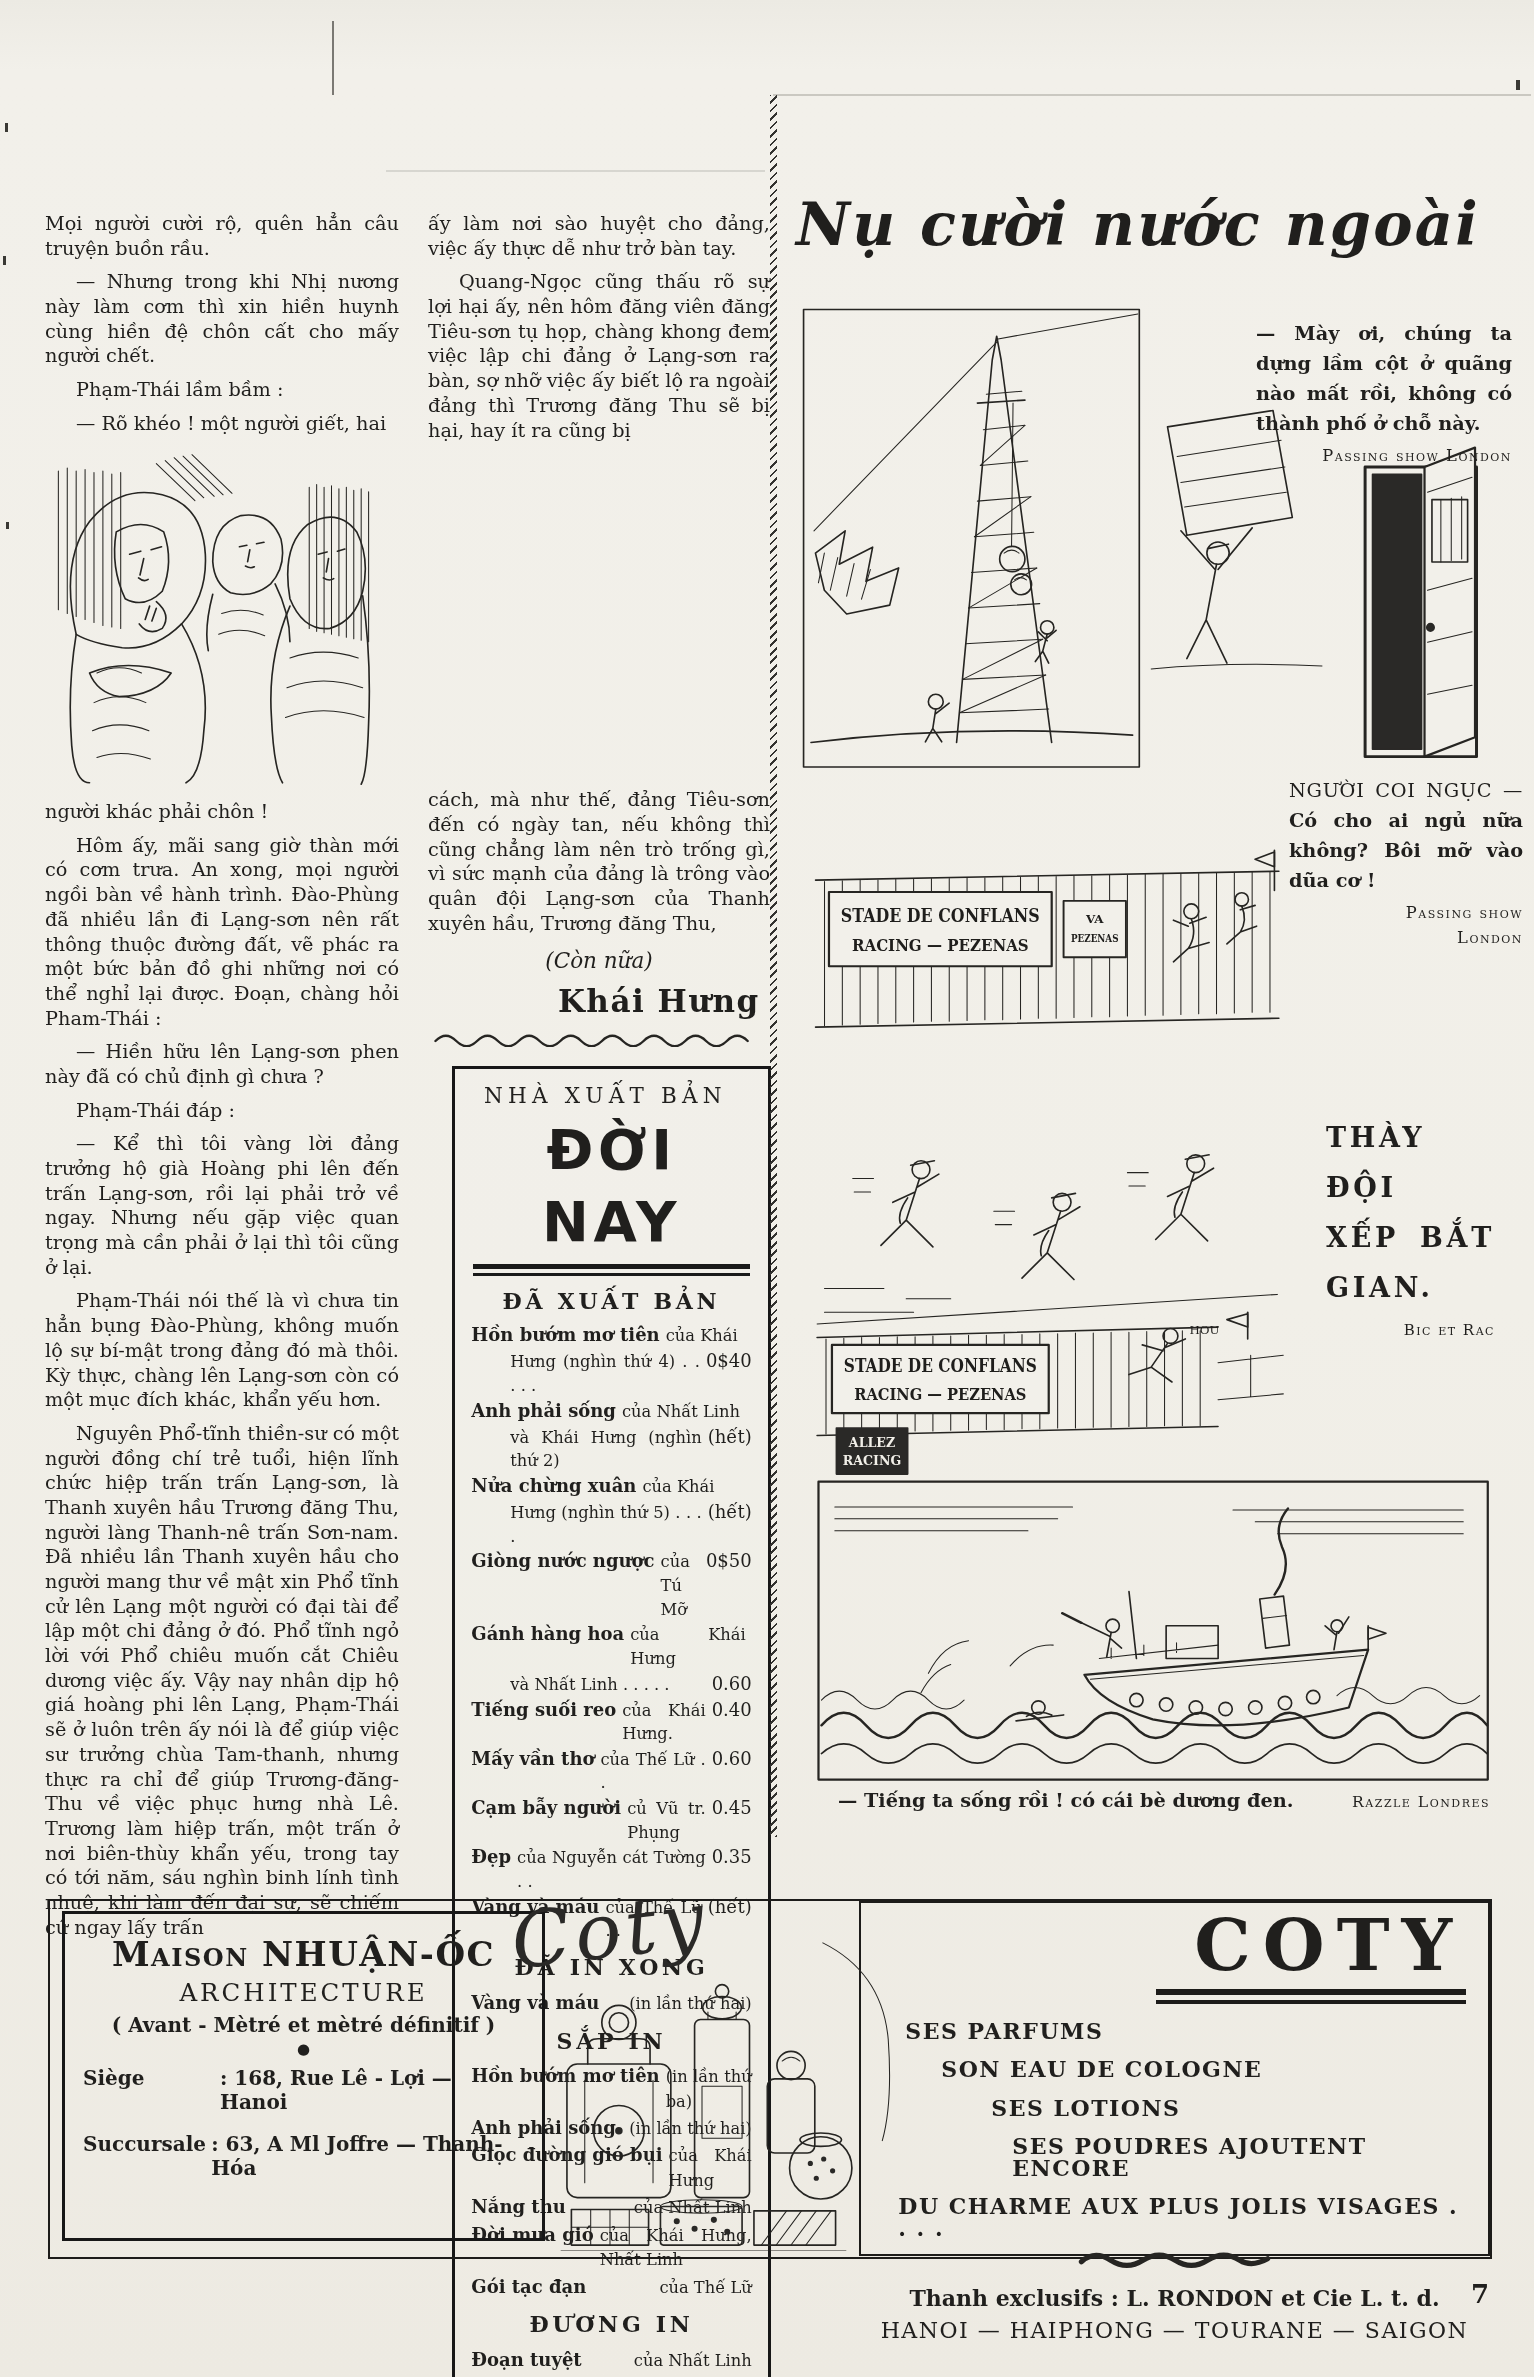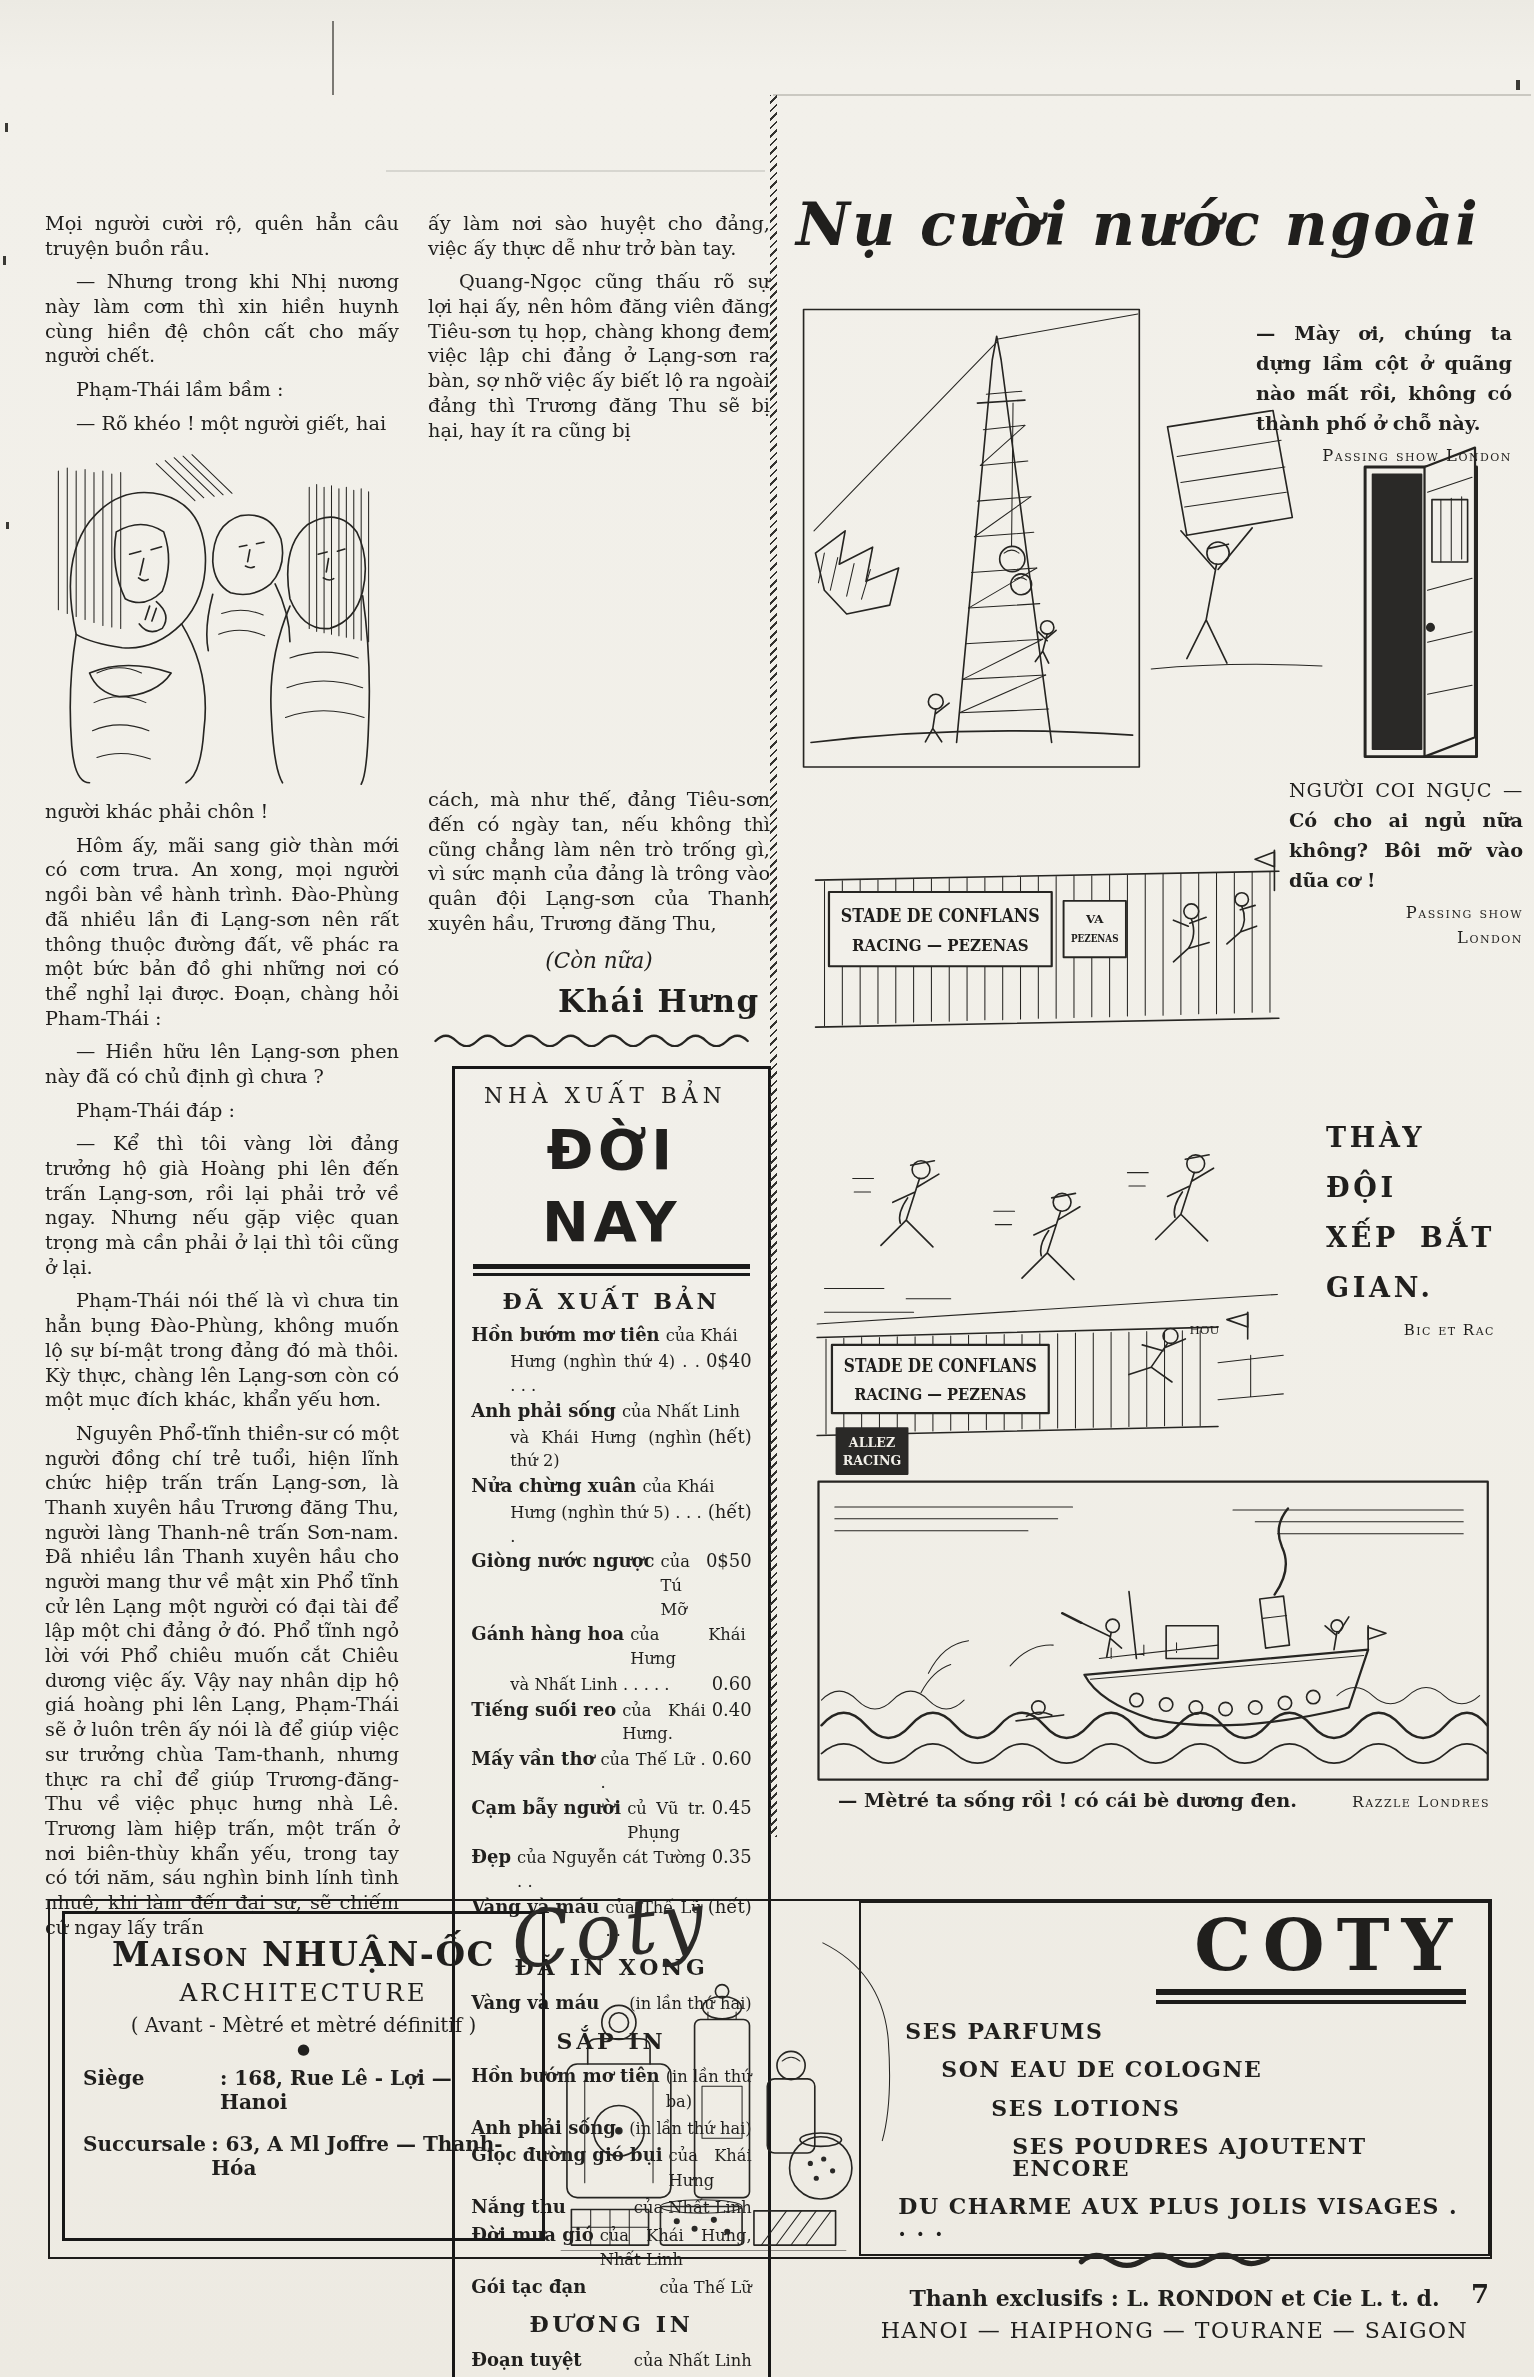--- a/index.html
+++ b/index.html
@@ -64,21 +64,21 @@
   svg .wsgn{fill:#f1efe8;font-weight:bold;}
   .abs{position:absolute;}
   
   .adstrip{position:absolute;left:48px;top:1899px;width:1444px;height:360px;
     border:2.2px solid #1d1c1a;box-sizing:border-box;}
   .maison{position:absolute;left:12px;top:10.4px;width:483px;height:330px;border:3.7px solid #171717;
     box-sizing:border-box;padding:7.4px 18px;text-align:center;}
   .m-title{font-size:34px;font-weight:bold;letter-spacing:1.5px;margin-top:12px;}
   .m-title .sc{font-variant:small-caps;}
   .m-sub{font-size:24.5px;letter-spacing:3px;margin-top:4.5px;}
-  .m-tag{font-size:20px;font-weight:normal;margin-top:6px;}
+  .m-tag{font-size:20px;font-weight:bold;margin-top:6px;}
   .m-dot{font-size:15px;margin-top:3px;}
   .m-body{font-size:20px;line-height:1.32;text-align:justify;margin-top:9px;text-indent:25px;}
   .m-row{display:flex;font-weight:bold;font-size:20px;margin-top:7.4px;text-align:left;}
   .m-row .lb{width:138px;}
   .cotybox{position:absolute;left:809px;top:0;width:631px;height:355px;border:2.2px solid #1d1c1a;
     box-sizing:border-box;padding:7.4px 19.3px;}
   .coty-logo{text-align:right;font-weight:bold;font-size:71px;letter-spacing:12px;
     line-height:1;padding-right:4.5px;}
   .c-rule1{height:6.7px;background:#1c1b19;margin:7.4px 3px 0 276px;}
   .c-rule2{height:3.7px;background:#1c1b19;margin:4.5px 3px 0 276px;}
@@ -455,21 +455,21 @@
       <circle cx="700" cy="196" r="8"></circle>
       <path d="M700,204 L696,228 M702,206 L716,184 M698,208 L684,196"></path>
     </g>
     <g>
       <circle cx="298" cy="306" r="9"></circle>
       <path d="M282,318 q16,-10 34,-2 M268,324 l64,-8"></path>
     </g>
   </svg>
 
   <div class="boatcap">
-    <span class="bc-t">— Mètré ta sống rồi ! có cái bè dương đen.</span>
+    <span class="bc-t">— Tiếng ta sống rồi ! có cái bè dương đen.</span>
     <span class="bc-c">Razzle Londres</span>
   </div>
 
   <div class="adstrip">
 
     <div class="maison">
       <div class="m-title"><span class="sc">Maison</span> <span>NHUẬN-ỐC</span></div>
       <div class="m-sub">ARCHITECTURE</div>
       <div class="m-tag">( Avant - Mètré  et  mètré  définitif )</div>
       <div class="m-dot">●</div>

